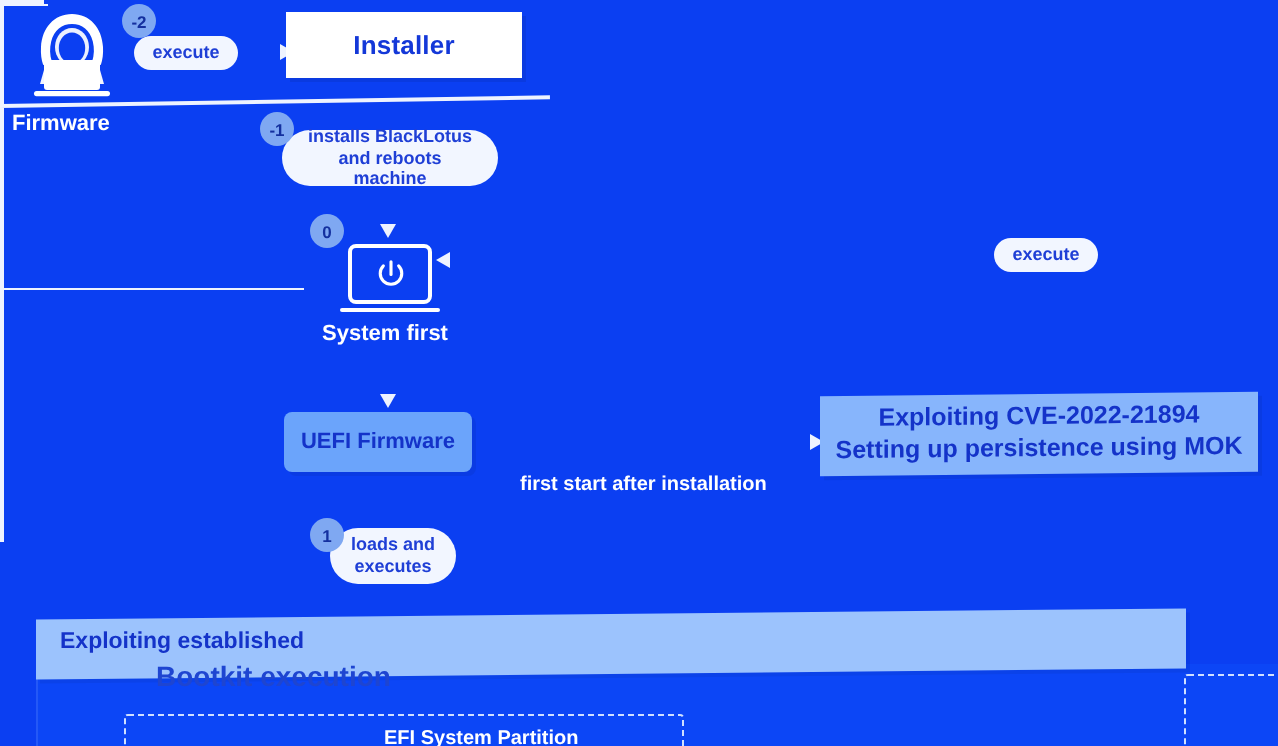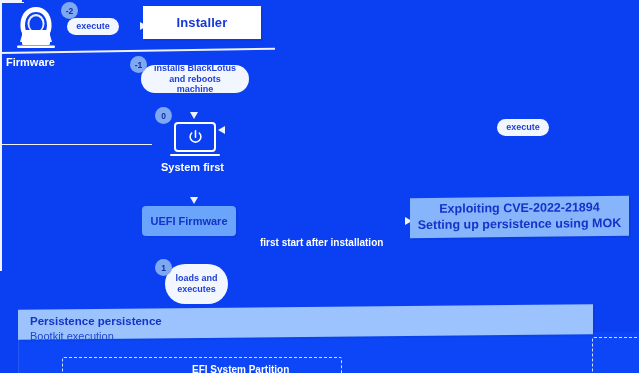--- a/index.html
+++ b/index.html
@@ -171,23 +171,24 @@
   .persist-title {
     position: absolute;
     color: #1433c9;
     font-weight: 700;
     font-size: 11.5px;
     white-space: nowrap;
   }
   .persist-sub {
     position: absolute;
     color: #1e45d1;
-    font-weight: 400;
-    font-size: 11px;
-    white-space: nowrap;
+    font-weight: 700;
+    font-size: 14px;
+    white-space: nowrap;
+    margin-left: 48px;
   }
 
   
   .solid-container {
     position: absolute;
     background: #0c46f6;
     box-shadow: 1px 0 0 rgba(255,255,255,.10) inset;
   }
   .dashed-box {
     position: absolute;
@@ -205,21 +206,21 @@
 </style>
 </head>
 <body>
 
 <div id="stage">
 
   <div class="solid-container" style="left:18px; top:332px; width:621px; height:41px;"></div>
 
   <div class="persist-band" style="left:18px; top:307px; width:575px; height:30px; transform: skewY(-0.55deg);"></div>
 
-  <div class="persist-title" style="left:30px; top:315px;">Persistence persistence</div>
+  <div class="persist-title" style="left:30px; top:315px;">Exploiting established</div>
   <div class="persist-sub" style="left:30px; top:330px;">Bootkit execution</div>
 
   <div class="dashed-box" style="left:62px; top:357px; width:280px; height:40px;"></div>
   <div class="dashed-label" style="left:192px; top:364px;">EFI System Partition</div>
 
   <div class="dashed-box" style="left:592px; top:337px; width:180px; height:60px;"></div>
 
   <div class="hline" style="left:56px; top:26px; width:22px;"></div>
   <div class="hline" style="left:118px; top:26px; width:24px;"></div>
   <div class="arrowhead-right" style="left:140px; top:21.5px;"></div>
@@ -281,21 +282,21 @@
     <span>Setting up persistence using MOK</span>
   </div>
 
   <div class="pill" style="left:67px; top:18px; width:52px; height:17px;text-align:right;">execute</div>
 
   <div class="pill" style="left:141px; top:65px; width:108px; height:28px;">installs BlackLotus
 and reboots machine</div>
 
   <div class="pill" style="left:497px; top:119px; width:52px; height:17px;">execute</div>
 
-  <div class="pill" style="left:165px; top:264px; width:63px; height:40px;">loads and
+  <div class="pill" style="left:165px; top:264px; width:63px; height:28px;">loads and
 executes</div>
 
   <div class="wlabel-sm" style="left:260px; top:205px;margin-top:32px;">first start after installation</div>
 
   <div class="badge" style="left:61px; top:2px;">-2</div>
   <div class="badge" style="left:130px; top:56px;">-1</div>
   <div class="badge" style="left:155px; top:107px;">0</div>
   <div class="badge" style="left:155px; top:259px;">1</div>
 
 </div>

